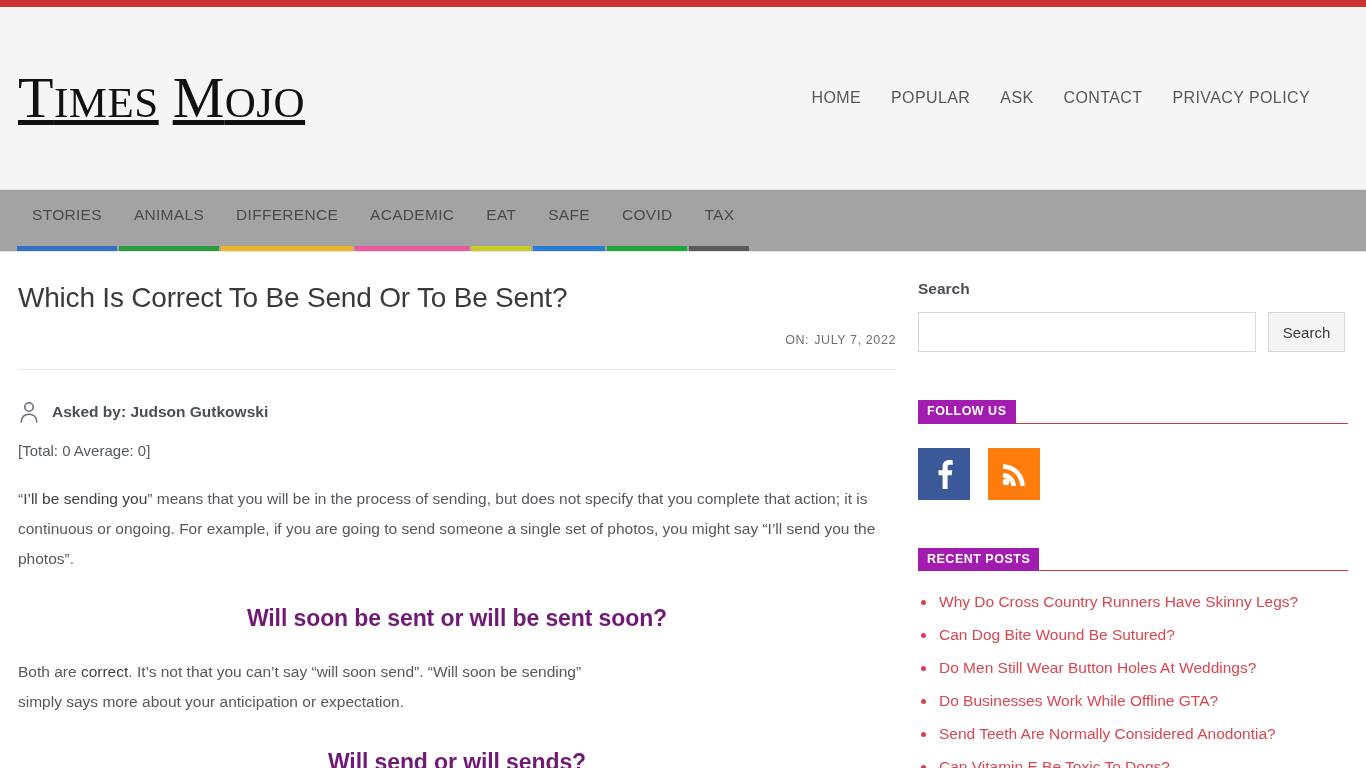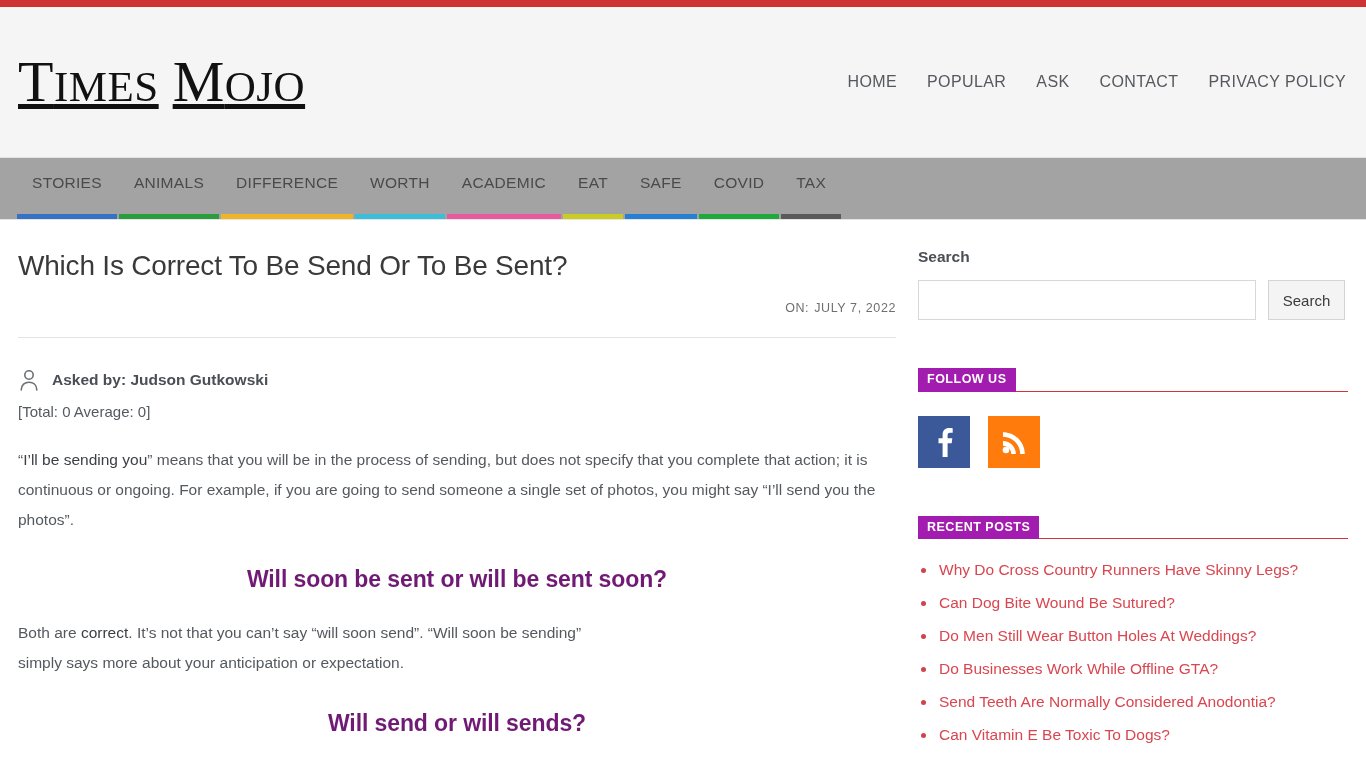--- a/index.html
+++ b/index.html
@@ -14,26 +14,26 @@
 
   
   .topbar {
     height: 7px;
     background: #cd3333;
     width: 100%;
   }
 
   
   .masthead {
-    height: 151px;
+    height: 183px;
     background: #f5f5f5;
     border-bottom: 1px solid #e2e2e2;
     display: flex;
     align-items: center;
-    padding: 0 20px 0 18px;
+    padding: 0 56px 0 18px;
     position: relative;
   }
   .logo {
     font-family: "Liberation Serif", serif;
     font-size: 58px;
     line-height: 1;
     color: #111111;
     letter-spacing: 0.5px;
     white-space: nowrap;
     font-weight: 400;
@@ -123,21 +123,21 @@
     gap: 12px;
     margin-top: 30px;
   }
   .asked .person-icon { width: 22px; height: 24px; display: block; }
   .asked-label {
     font-size: 15.5px;
     font-weight: bold;
     color: #4a4e55;
   }
   .rating {
-    margin-top: 11px;
+    margin-top: 18px;
     font-size: 15px;
     color: #555a60;
   }
 
   .para {
     margin-top: 25px;
     font-size: 15.5px;
     line-height: 1.92;
     color: #55595e;
   }
@@ -271,24 +271,20 @@
     <a href="#">STORIES</a>
     <span class="catbar" style="background: rgb(53, 114, 198);"></span>
   </div>
   <div class="catitem">
     <a href="#">ANIMALS</a>
     <span class="catbar" style="background: rgb(42, 157, 63);"></span>
   </div>
   <div class="catitem">
     <a href="#">DIFFERENCE</a>
     <span class="catbar" style="background: rgb(240, 180, 41);"></span>
-  </div>
-  <div class="catitem">
-    <a href="#">WORTH</a>
-    <span class="catbar" style="background: rgb(60, 189, 216);"></span>
   </div>
   <div class="catitem">
     <a href="#">ACADEMIC</a>
     <span class="catbar" style="background: rgb(232, 90, 155);"></span>
   </div>
   <div class="catitem">
     <a href="#">EAT</a>
     <span class="catbar" style="background: rgb(201, 204, 34);"></span>
   </div>
   <div class="catitem">

